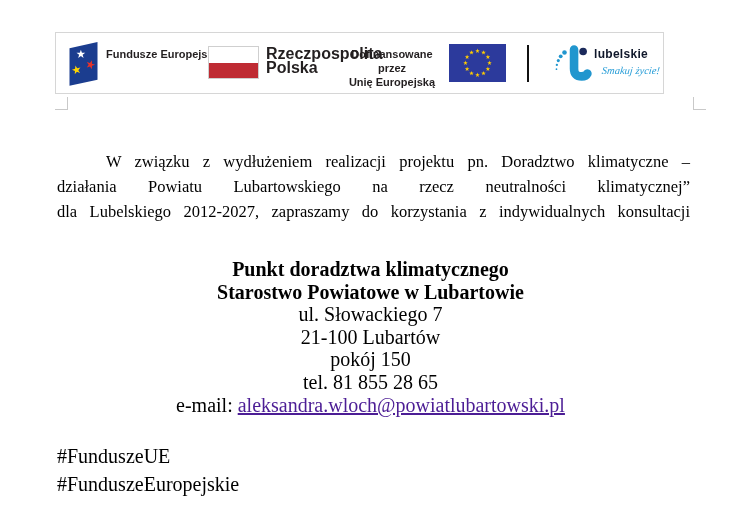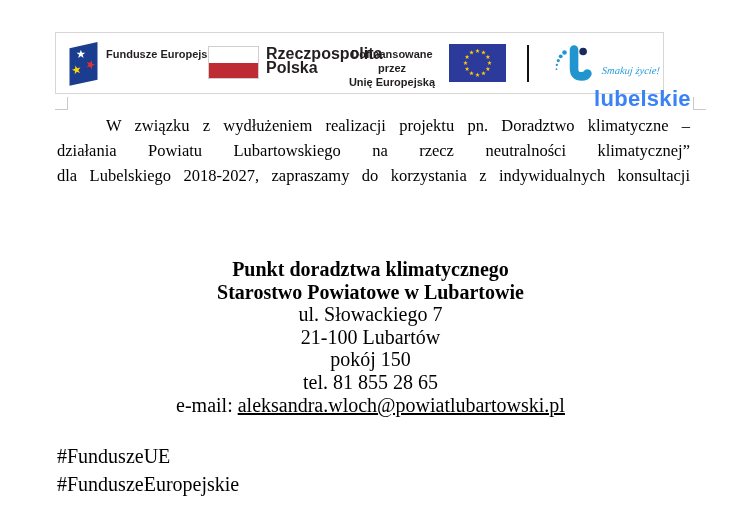--- a/index.html
+++ b/index.html
@@ -18,39 +18,39 @@
   .fe-text { position:absolute; left:50px; top:14px; font-size:11px; font-weight:bold; color:#231f20; line-height:14px; }
   .pl-flag { position:absolute; left:152px; top:13px; width:51px; height:33px; border:1px solid #cfcfcf; box-sizing:border-box; }
   .pl-flag .w { height:50%; background:#fff; }
   .pl-flag .r { height:50%; background:#bf2b33; }
   .pl-text { position:absolute; left:210px; top:14px; font-size:16px; font-weight:bold; color:#231f20; line-height:14px; }
   .eu-text { position:absolute; left:286px; top:14px; width:100px; font-size:11px; font-weight:bold; color:#231f20; line-height:14px; text-align:center; }
   .eu-flag { position:absolute; left:393px; top:11px; width:57px; height:38px; }
   .banner-divider { position:absolute; left:471px; top:12px; width:2px; height:37px; background:#111; }
   .lub { position:absolute; left:498px; top:8px; width:100px; height:46px; }
   .lub-icon { position:absolute; left:0; top:2px; width:42px; height:40px; }
-  .lub-word { position:absolute; left:40px; top:6px; font-size:22px; font-weight:bold; letter-spacing:0.3px; color:#3b82f6;margin-top:39px; }
+  .lub-word { position:absolute; left:40px; top:6px; font-size:12px; font-weight:bold; letter-spacing:0.3px; color:#0f172a; }
   .lub-tag { position:absolute; left:40px; top:24px; width:66px; text-align:right;
     font-family:"Liberation Serif", serif; font-style:italic; font-size:10.5px; color:#2b9fd8; transform:skewX(-6deg); }
 
   
   .mark { position:absolute; width:12px; height:12px; }
   .mark-left  { left:55px;  top:97px; border-right:1px solid #c9c9c9; border-bottom:1px solid #c9c9c9; }
   .mark-right { left:693px; top:97px; border-left:1px solid #c9c9c9; border-bottom:1px solid #c9c9c9; }
 
   
   .para { position:absolute; left:57px; top:113px; width:633px; font-size:16.5px; line-height:25.2px; }
   .p-line { text-align:justify; text-align-last:justify; }
-  .p-line.first { text-indent:49px; }
+  .p-line.first { text-indent:49px;margin-top:36px; }
   .p-line.last { text-align-last:left; }
 
   
   .contact { position:absolute; left:0; top:258px; width:741px; text-align:center; font-size:20px; line-height:22.6px; }
   .contact .b { font-weight:bold; }
-  .contact a { color:#000000; text-decoration:underline; cursor:pointer; }
+  .contact a { color:#4c1d95; text-decoration:underline; cursor:pointer; }
 
   
   .hashtags { position:absolute; left:57px; top:442px; font-size:20px; line-height:28px; }
 </style>
 </head>
 <body>
 
 <svg width="0" height="0" style="position:absolute" aria-hidden="true">
   <defs>
     <polygon id="star5" points="0,-2.4 0.56,-0.78 2.28,-0.74 0.91,0.3 1.41,1.94 0,0.96 -1.41,1.94 -0.91,0.3 -2.28,-0.74 -0.56,-0.78"></polygon>
@@ -116,21 +116,21 @@
     <div class="lub-tag">Smakuj życie!</div>
   </div>
 </div>
 
 <div class="mark mark-left"></div>
 <div class="mark mark-right"></div>
 
 <div class="para">
   <div class="p-line first">W związku z wydłużeniem  realizacji projektu pn. Doradztwo klimatyczne –</div>
   <div class="p-line">działania Powiatu Lubartowskiego na rzecz neutralności klimatycznej”</div>
-  <div class="p-line">dla Lubelskiego 2018-2027, zapraszamy do korzystania z indywidualnych konsultacji</div>
+  <div class="p-line">dla Lubelskiego 2012-2027, zapraszamy do korzystania z indywidualnych konsultacji</div>
 </div>
 
 <div class="contact">
   <div class="b">Punkt doradztwa klimatycznego</div>
   <div class="b">Starostwo Powiatowe w Lubartowie</div>
   <div>ul. Słowackiego 7</div>
   <div>21-100 Lubartów</div>
   <div>pokój 150</div>
   <div>tel. 81 855 28 65</div>
   <div><span>e-mail: </span><a>aleksandra.wloch@powiatlubartowski.pl</a></div>

